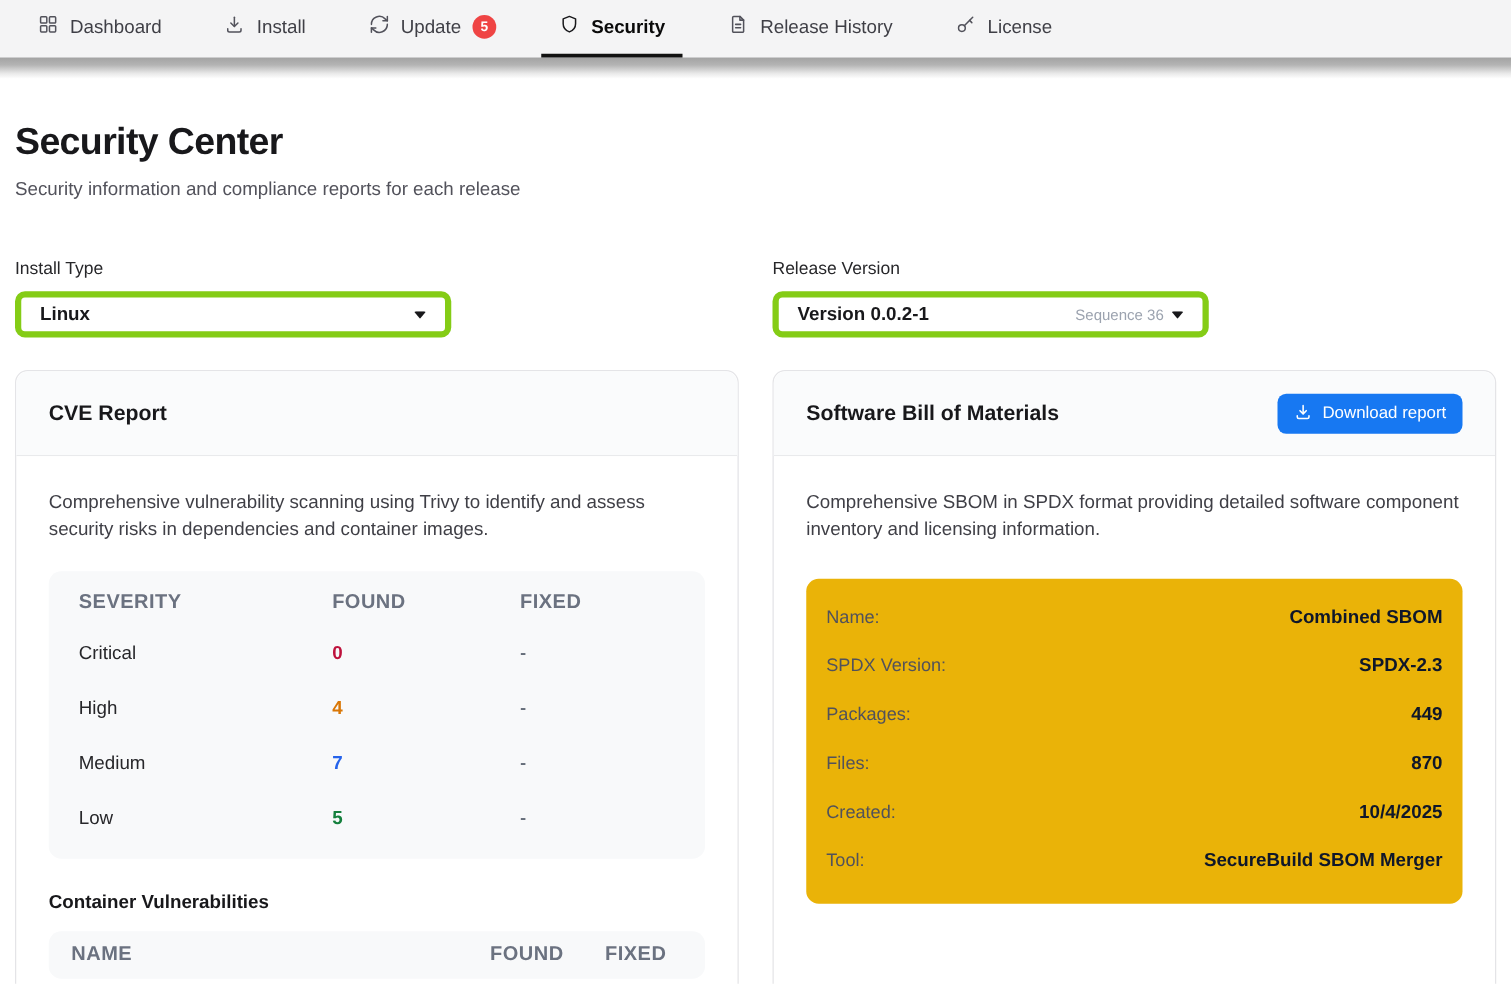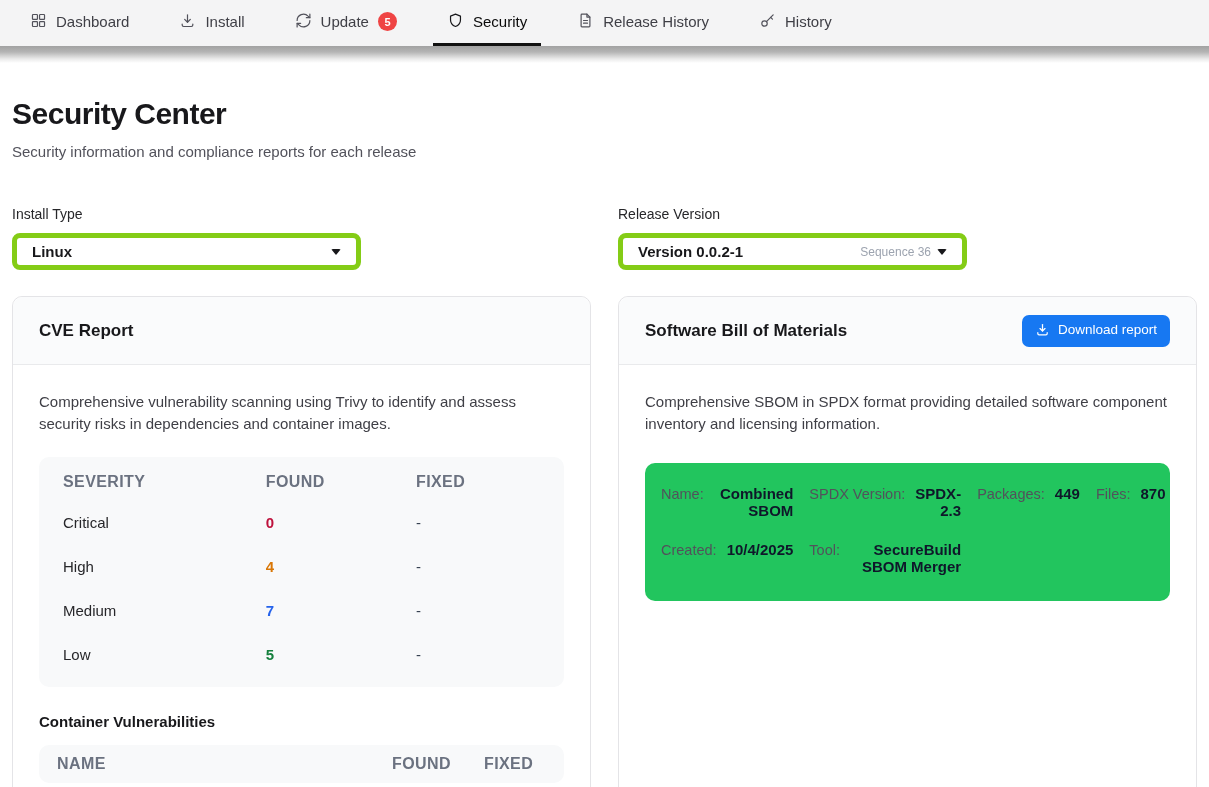--- a/index.html
+++ b/index.html
@@ -7,21 +7,21 @@
     font-family: "Liberation Sans", "DejaVu Sans", sans-serif; color: #18181b; }
 
   
   .topnav { height: 46px; background: #f4f4f5; display: flex; align-items: stretch;
     padding: 0 8px 0 16px; }
   .nav-item { display: flex; align-items: center; gap: 9px; padding: 0 14px;
     font-size: 15px; color: #3f3f46; cursor: pointer; border-bottom: 3px solid transparent;
     margin-right: 22px; }
   .nav-item svg { width: 17px; height: 17px; stroke: #52525b; fill: none;
     stroke-width: 1.7; stroke-linecap: round; stroke-linejoin: round; }
-  .nav-item.active { color: #0a0a0a; font-weight: 400; border-bottom-color: #111111; }
+  .nav-item.active { color: #0a0a0a; font-weight: 700; border-bottom-color: #111111; }
   .nav-item.active svg { stroke: #18181b; }
   .nav-badge { min-width: 19px; height: 19px; border-radius: 10px; background: #ef4444;
     color: #ffffff; font-size: 11px; font-weight: 700; display: inline-flex;
     align-items: center; justify-content: center; padding: 0 5px; }
 
   .scroll-shadow { height: 17px; background: linear-gradient(to bottom, #a2a2a2 0%, #b4b4b4 35%, #e9e9e9 75%, #ffffff 100%); }
 
   
   .main { padding: 0 12px; }
   .page-title { margin-top: 34px; font-size: 30px; font-weight: 700; letter-spacing: -0.5px; color: #18181b; }
@@ -70,22 +70,22 @@
   .c-high { color: #d97706; }
   .c-medium { color: #2563eb; }
   .c-low { color: #15803d; }
 
   .sub-heading { margin-top: 26px; font-size: 15px; font-weight: 600; color: #18181b; }
   .cv-table-head { background: #f8f9fa; border-radius: 10px; margin-top: 15px; height: 38px;
     display: grid; grid-template-columns: 1fr 92px 62px; align-items: center; padding: 0 18px; }
   .cv-table-head .th:nth-child(2), .cv-table-head .th:nth-child(3) { text-align: left; }
 
   
-  .sbom-info { background: #22c55e; border-radius: 10px; margin-top: 28px;
-    padding: 22px 16px 4px; display: grid; grid-template-columns: 1fr 1fr 1fr 1fr; column-gap: 16px; }
+  .sbom-info { background: #eab308; border-radius: 10px; margin-top: 28px;
+    padding: 22px 16px 4px; display: grid; grid-template-columns: 1fr; column-gap: 16px; }
   .info-pair { display: flex; justify-content: space-between; align-items: baseline;
     gap: 10px; margin-bottom: 22px; }
   .info-label { font-size: 14.5px; color: #52525b; white-space: nowrap; }
   .info-value { font-size: 15px; font-weight: 700; color: #0f172a; text-align: right; }
 </style>
 </head>
 <body>
 
 <nav class="topnav">
   <div class="nav-item">
@@ -129,21 +129,21 @@
           <path d="M9.2 15.8h5.6"></path>
         </svg></span>
     <span>Release History</span>
   </div>
   <div class="nav-item">
     <span><svg viewBox="0 0 24 24">
           <circle cx="7.8" cy="16.2" r="3.8"></circle>
           <path d="M10.5 13.5L20 4"></path>
           <path d="M16.5 7.5l2.5 2.5"></path>
         </svg></span>
-    <span>History</span>
+    <span>License</span>
   </div>
 </nav>
 
 <div class="scroll-shadow"></div>
 
 <main class="main">
   <h1 class="page-title">Security Center</h1>
   <p class="page-subtitle">Security information and compliance reports for each release</p>
 
   <div class="filters">

